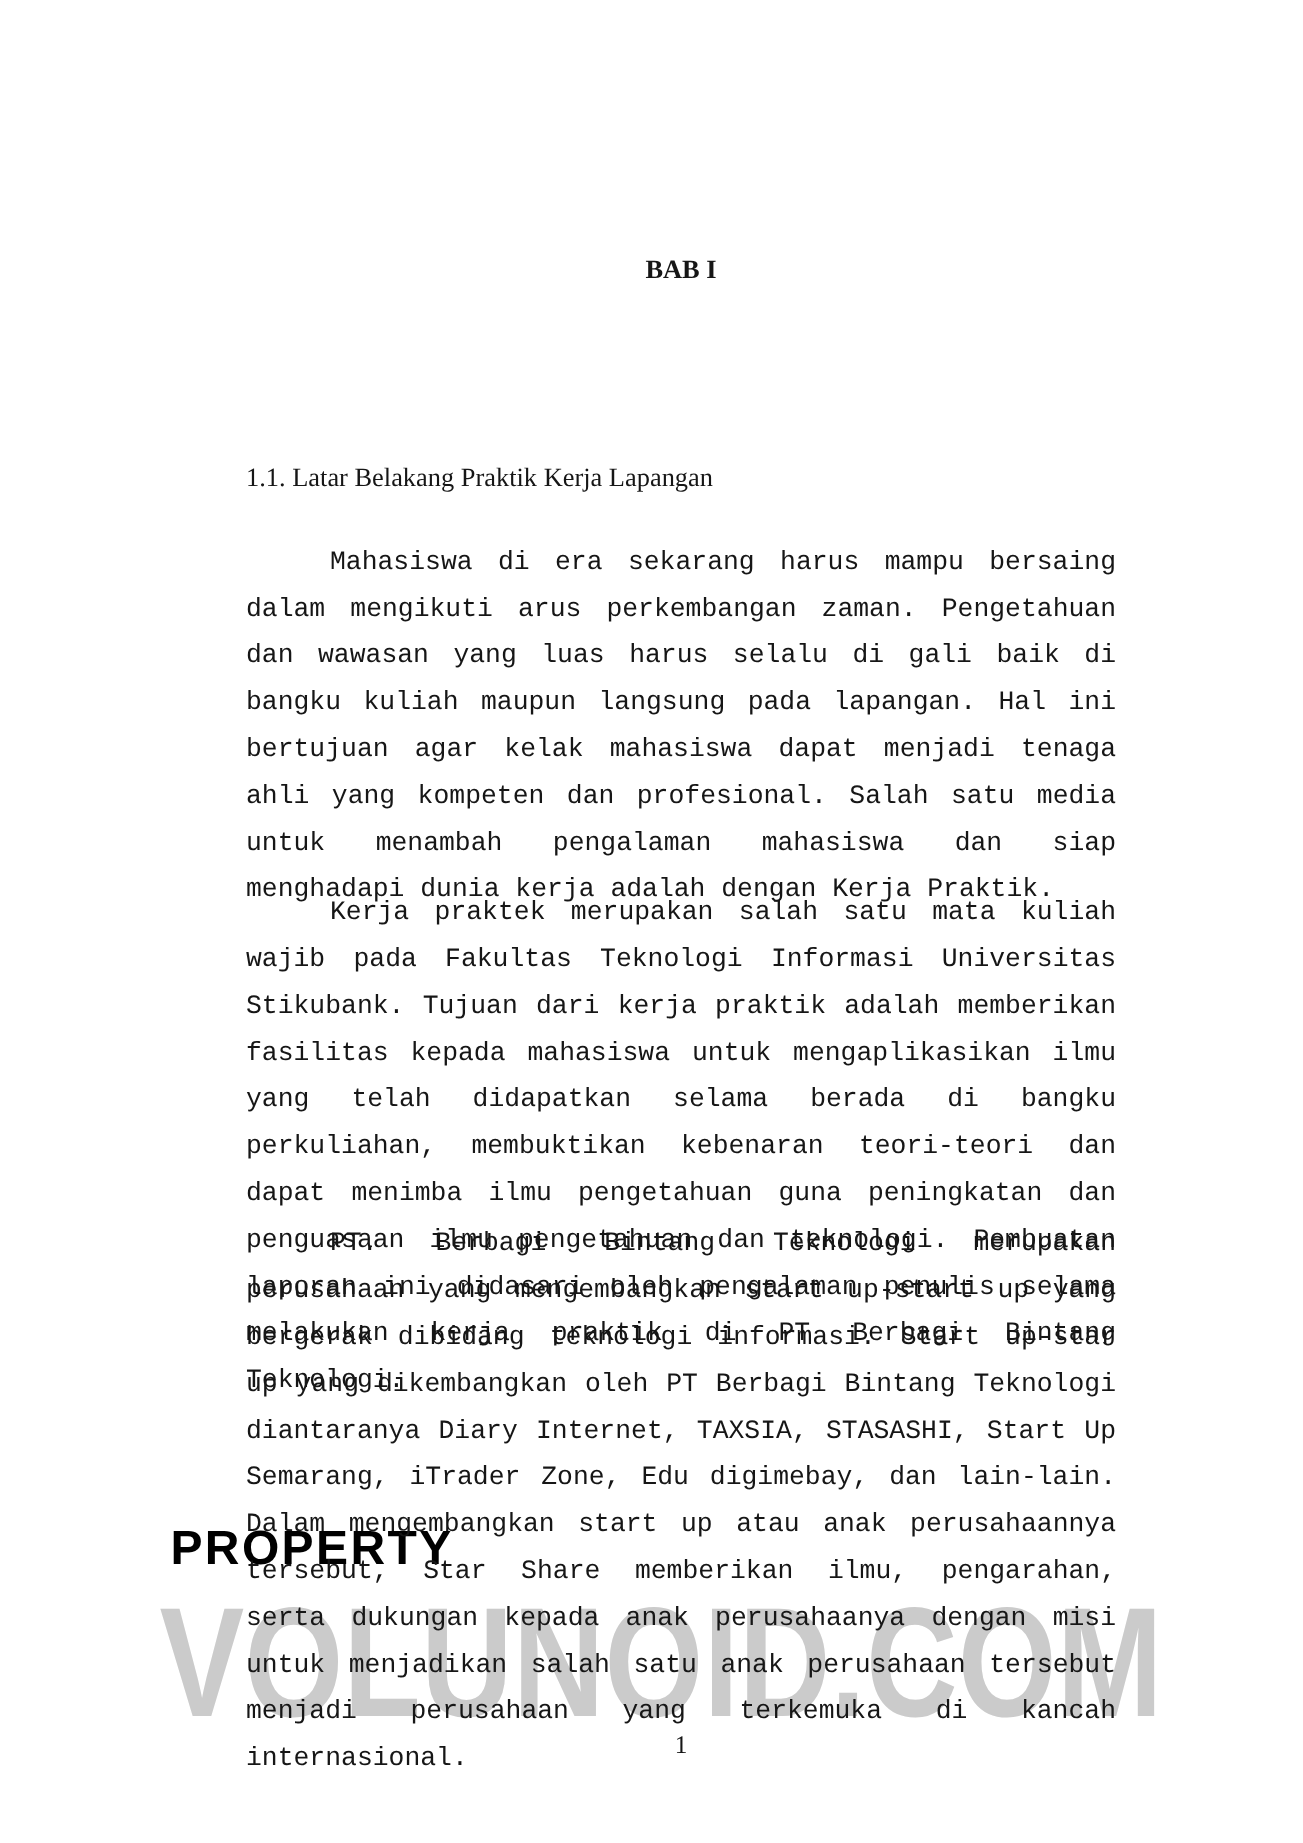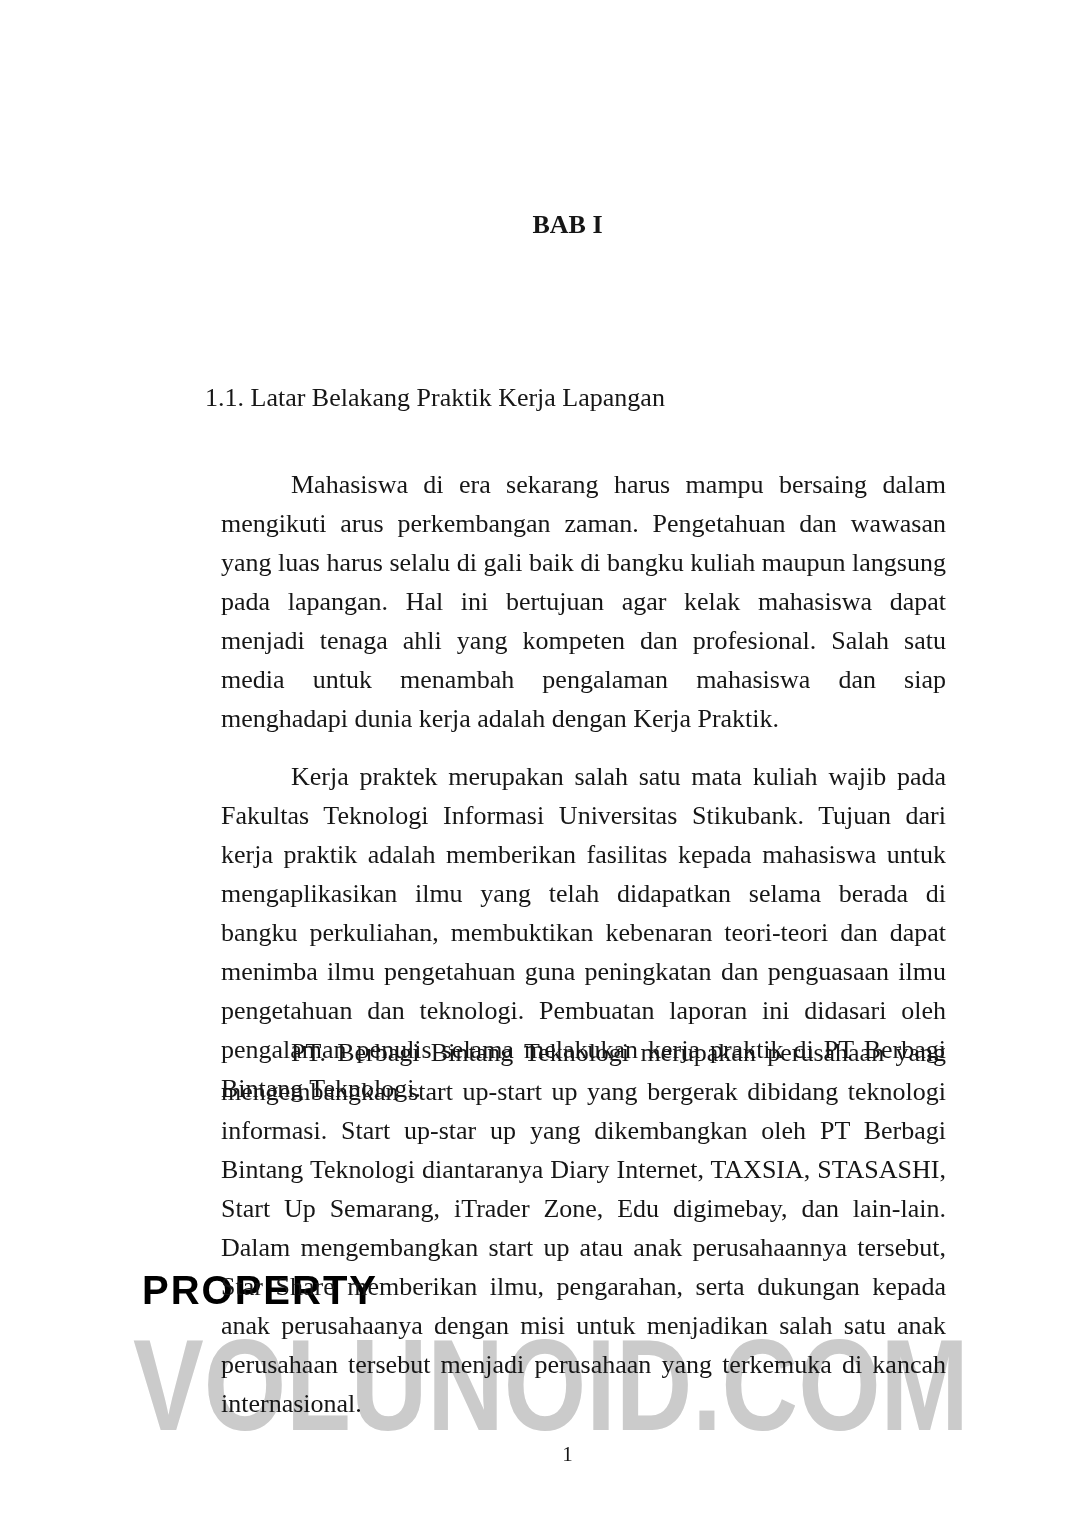--- a/index.html
+++ b/index.html
@@ -45,42 +45,43 @@
   
   .content-layer {
     position: absolute;
     inset: 0;
     z-index: 2;
   }
   .textblock {
     position: absolute;
     left: 205px;
     width: 725px;
-    font-size: 26px;
+    font-size: 22px;
     line-height: 39px;
   }
   .chapter-title {
     top: 205px;
     text-align: center;
     font-weight: bold;
   }
   .chapter-subtitle {
     top: 277px;
     text-align: center;
     font-weight: bold;
   }
   .section-heading {
     top: 378px;
     text-align: left;
     font-weight: normal;
   }
   .para {
-    margin: 16px;
+    margin: 0;
     text-align: justify;
     text-indent: 70px;
+    font-family: Liberation Mono, monospace;
   }
   .para-1 { top: 449px; }
   .para-2 { top: 741px; }
   .para-3 { top: 1017px; }
   .page-number {
     top: 1441px;
     text-align: center;
     font-size: 21px;
     line-height: 26px;
   }

